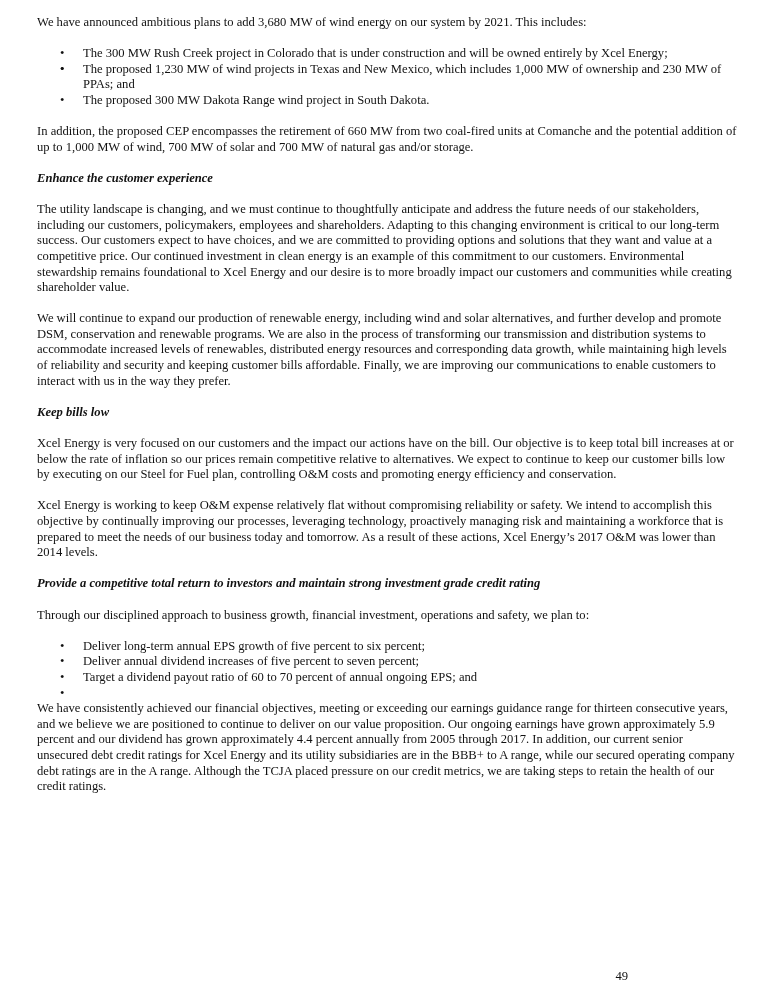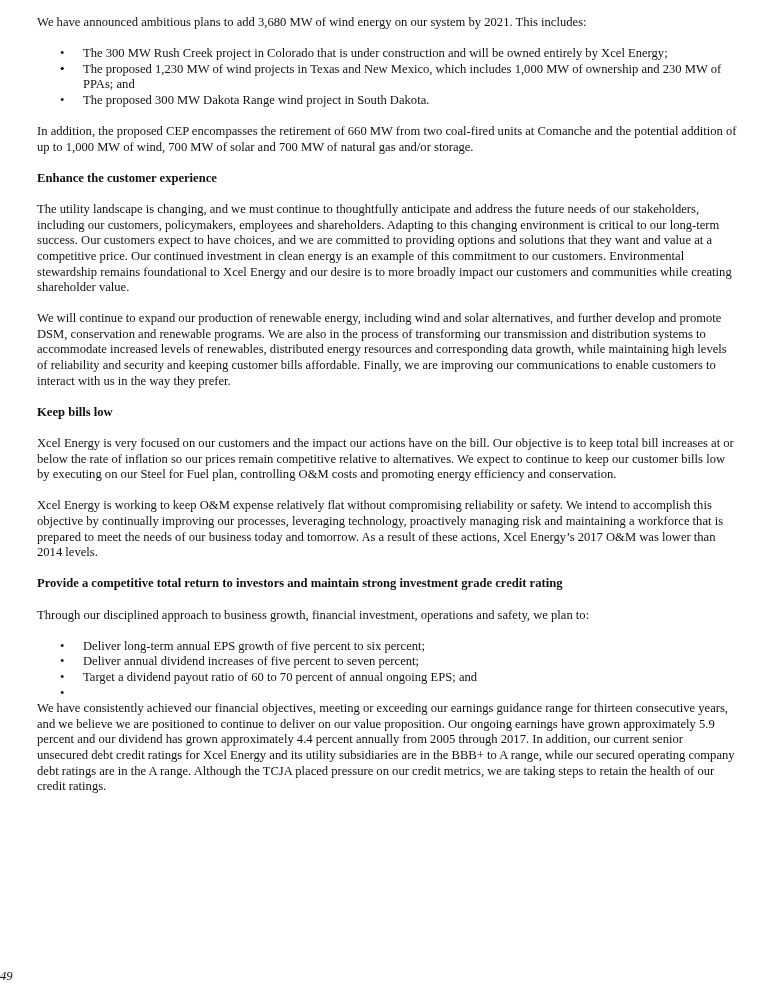--- a/index.html
+++ b/index.html
@@ -3,25 +3,25 @@
 <meta charset="utf-8">
 <style>
   html, body { margin: 0; padding: 0; background: #ffffff; }
   body {
     width: 768px; height: 1000px; position: relative; overflow: hidden;
     font-family: "Liberation Serif", "DejaVu Serif", serif;
     font-size: 12.6px; line-height: 15.6px; color: #111;
   }
   .page { position: absolute; left: 37px; top: 15px; width: 700px; }
   p { margin: 0 0 15.6px 0; }
-  .heading { font-weight: bold; margin: 0 0 15.6px 0; }
+  .heading { font-weight: bold; font-style: italic; margin: 0 0 15.6px 0; }
   ul { list-style: none; margin: 0 0 15.6px 0; padding: 0; }
   li { position: relative; padding-left: 46px; }
   li .bullet { position: absolute; left: 23px; top: 0; }
-  .page-number { position: absolute; left: 0; width: 628px; top: 969px; text-align: left; font-size: 12.6px; font-style: italic; }
+  .page-number { position: absolute; left: 0; width: 628px; top: 969px; text-align: right; font-size: 12.6px; }
 </style>
 </head>
 <body>
 
 <div class="page">
   <p>We have announced ambitious plans to add 3,680 MW of wind energy on our system by 2021.  This includes:</p>
 
   <ul>
     <li><span class="bullet">•</span><span>The 300 MW Rush Creek project in Colorado that is under construction and will be owned entirely by Xcel Energy;</span></li>
     <li><span class="bullet">•</span></li>

